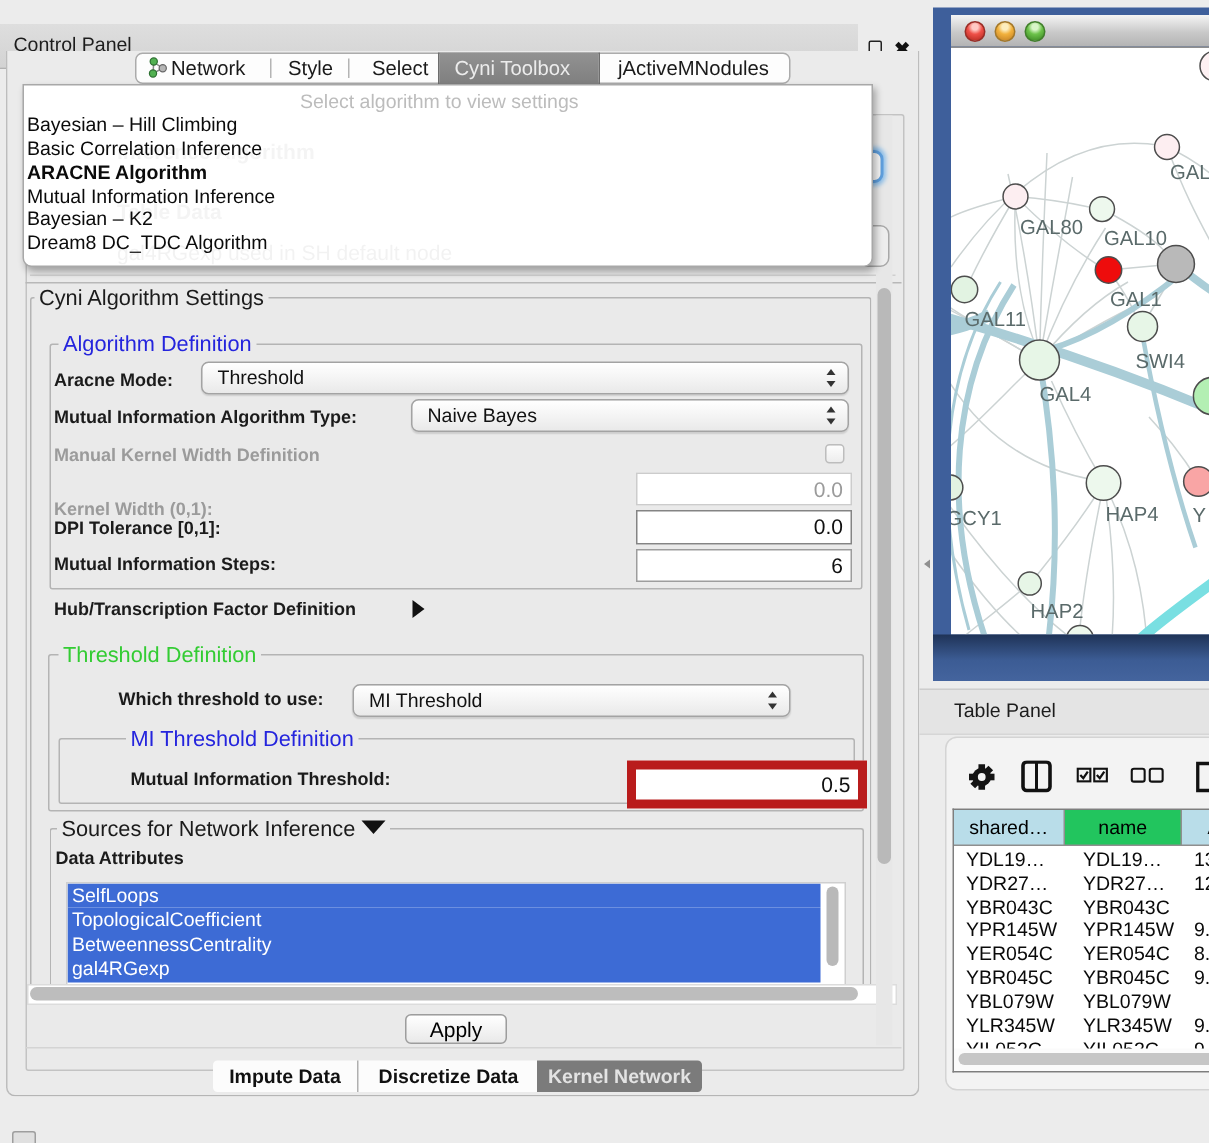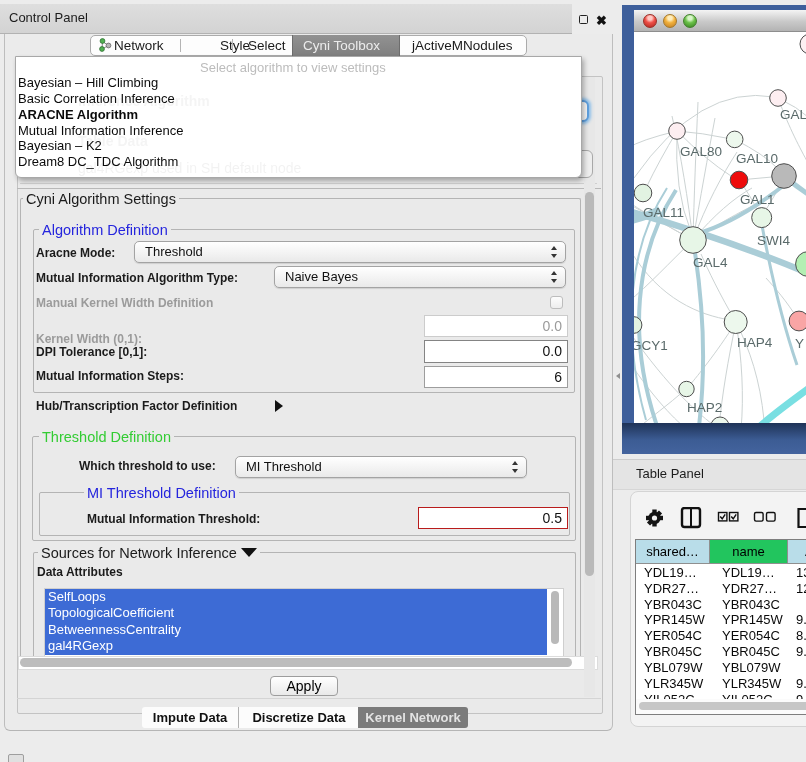--- a/index.html
+++ b/index.html
@@ -1,21 +1,21 @@
 <!DOCTYPE html>
 <html><head>
 <meta charset="utf-8">
 <style>
   html,body{margin:0;padding:0;}
   #app{position:relative;width:806px;height:762px;background:#ececec;overflow:hidden;
        font-family:"Liberation Sans", sans-serif;-webkit-font-smoothing:antialiased;}
   .abs{position:absolute;}
   .b{font-weight:bold;}
   
-  #titlebar{left:0;top:4px;width:572px;height:29px;background:linear-gradient(#dedede,#d3d3d3);
+  #titlebar{left:0;top:16px;width:572px;height:29px;background:linear-gradient(#dedede,#d3d3d3);
      border-bottom:1px solid #b2b2b2;}
   #titlebar .t{position:absolute;left:9px;top:6px;font-size:13px;color:#1c1c1c;}
   #cpbody{left:4px;top:34px;width:607px;height:696px;background:#ebebeb;
      border-left:1px solid #bdbdbd;border-right:1px solid #bdbdbd;border-bottom:1px solid #b5b5b5;
      border-radius:0 0 6px 6px;}
   
   .tabrow{position:absolute;height:21px;font-size:13.5px;font-weight:normal;color:#1a1a1a;}
   .tabrow span{position:absolute;top:3px;white-space:nowrap;}
   .tabsep{position:absolute;top:4px;width:1px;height:13px;background:#b4b4b4;}
   .group{position:absolute;border:1px solid #b4b4b4;border-radius:2px;}
@@ -74,21 +74,21 @@
   <div class="abs" style="left:292px;top:35px;width:108px;height:21px;background:linear-gradient(#929292,#7f7f7f);border-left:1px solid #6d6d6d;border-right:1px solid #6d6d6d;box-sizing:border-box;"></div>
   <div class="abs tabrow" style="left:0;top:35px;width:618px;height:21px;">
     <svg style="position:absolute;left:98px;top:3px;" width="14" height="14" viewBox="0 0 14 14">
       <path d="M4.5 3.5 L10.5 7.5 L4 11 Z" fill="none" stroke="#888" stroke-width="1"></path>
       <circle cx="4.5" cy="3" r="2.4" fill="#52b152" stroke="#2d7031" stroke-width="0.8"></circle>
       <circle cx="4" cy="11" r="2.4" fill="#52b152" stroke="#2d7031" stroke-width="0.8"></circle>
       <circle cx="10.5" cy="7.5" r="2.4" fill="#b5b5b5" stroke="#666" stroke-width="0.8"></circle>
     </svg>
     <span style="left:114px;">Network</span>
     <div class="tabsep" style="left:180px;"></div>
-    <span style="left:192px;margin-left:28px;">Style</span>
+    <span style="left:192px;">Style</span>
     <div class="tabsep" style="left:232px;"></div>
     <span style="left:248px;">Select</span>
     <span style="left:303px;color:#ececec;">Cyni Toolbox</span>
     <span style="left:412px;">jActiveMNodules</span>
   </div>
 
   <div class="abs" style="left:17px;top:76px;width:584px;height:636px;border:1px solid #c3c3c3;background:#eaeaea;border-radius:2px;"></div>
 
   <div class="abs" style="left:563px;top:100px;width:22px;height:18px;border:2px solid #5f9fdd;border-radius:6px;box-shadow:0 0 3px 1.5px #8fc0ea;background:#f5f5f5;z-index:3;"></div>
   <div class="abs" style="left:540px;top:150px;width:51px;height:26px;border:1px solid #a8a8a8;border-radius:6px;background:#ededed;z-index:3;"></div>
@@ -131,21 +131,21 @@
   <div class="lbl" style="left:79px;top:459px;">Which threshold to use:</div>
   <div class="combo" style="left:235px;top:456px;width:290px;">
       <span class="ct">MI Threshold</span>
       <i class="arr up"></i>
       <i class="arr dn"></i>
     </div>
   <div class="group" style="left:39px;top:492px;width:529px;height:42px;">
     <div class="gtitle" style="left:4px;color:#2525dd;margin-left:40px;">MI Threshold Definition</div>
   </div>
   <div class="lbl" style="left:47px;top:512px;padding-left:40px;">Mutual Information Threshold:</div>
-  <div class="field" style="left:418px;top:507px;width:143px;height:20px;border:1px solid #b91c1c;color:#111;padding-right:5px;line-height:20px;">0.5</div>
+  <div class="field" style="left:418px;top:507px;width:143px;height:20px;border:6px solid #b91c1c;color:#111;padding-right:5px;line-height:20px;">0.5</div>
 
   <div class="group" style="left:33px;top:552px;width:541px;height:105px;border-bottom:none;">
     <div class="gtitle" style="left:4px;color:#1b1b1b;">Sources for Network Inference <span style="display:inline-block;width:0;height:0;border-left:8px solid transparent;border-right:8px solid transparent;border-top:9px solid #111;vertical-align:1px;"></span></div>
   </div>
   <div class="lbl" style="left:37px;top:565px;">Data Attributes</div>
   <div class="abs" id="attrlist" style="left:44px;top:588px;width:518px;height:69px;background:#fff;overflow:hidden;">
     <div class="li">SelfLoops</div>
     <div class="li">TopologicalCoefficient</div>
     <div class="li">BetweennessCentrality</div>
     <div class="li">gal4RGexp</div>

